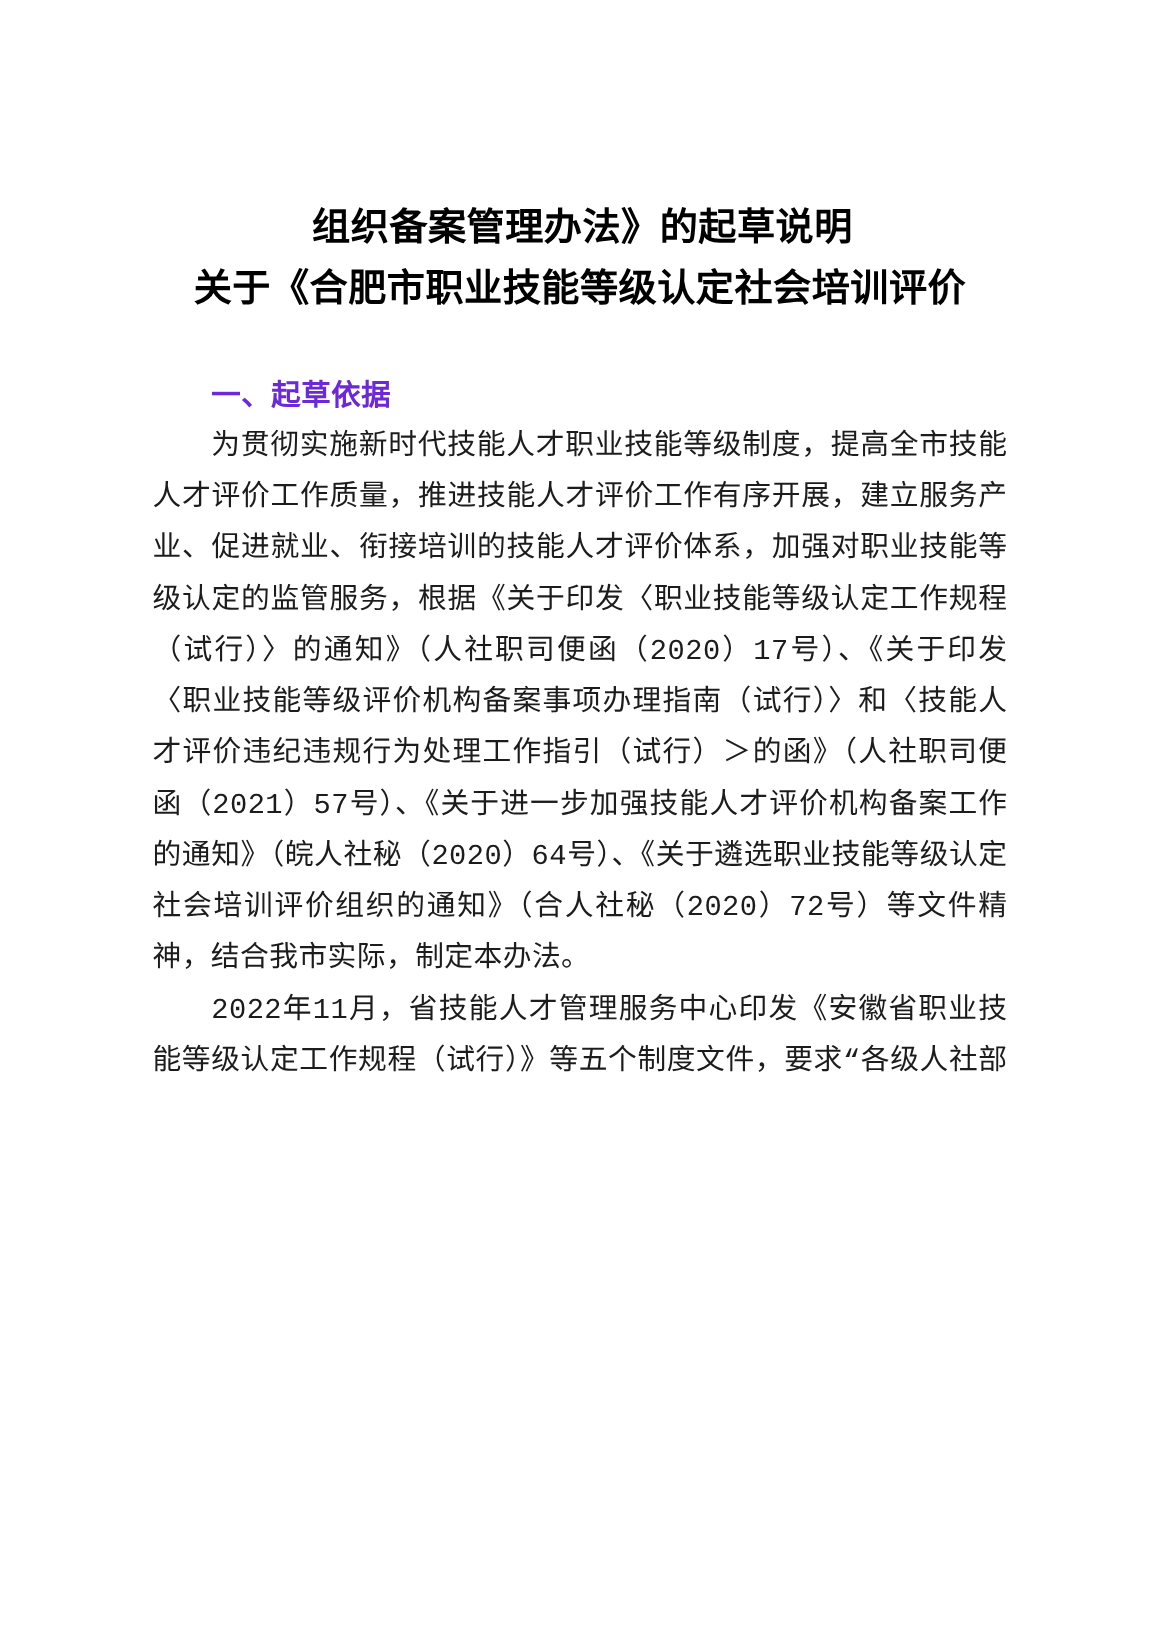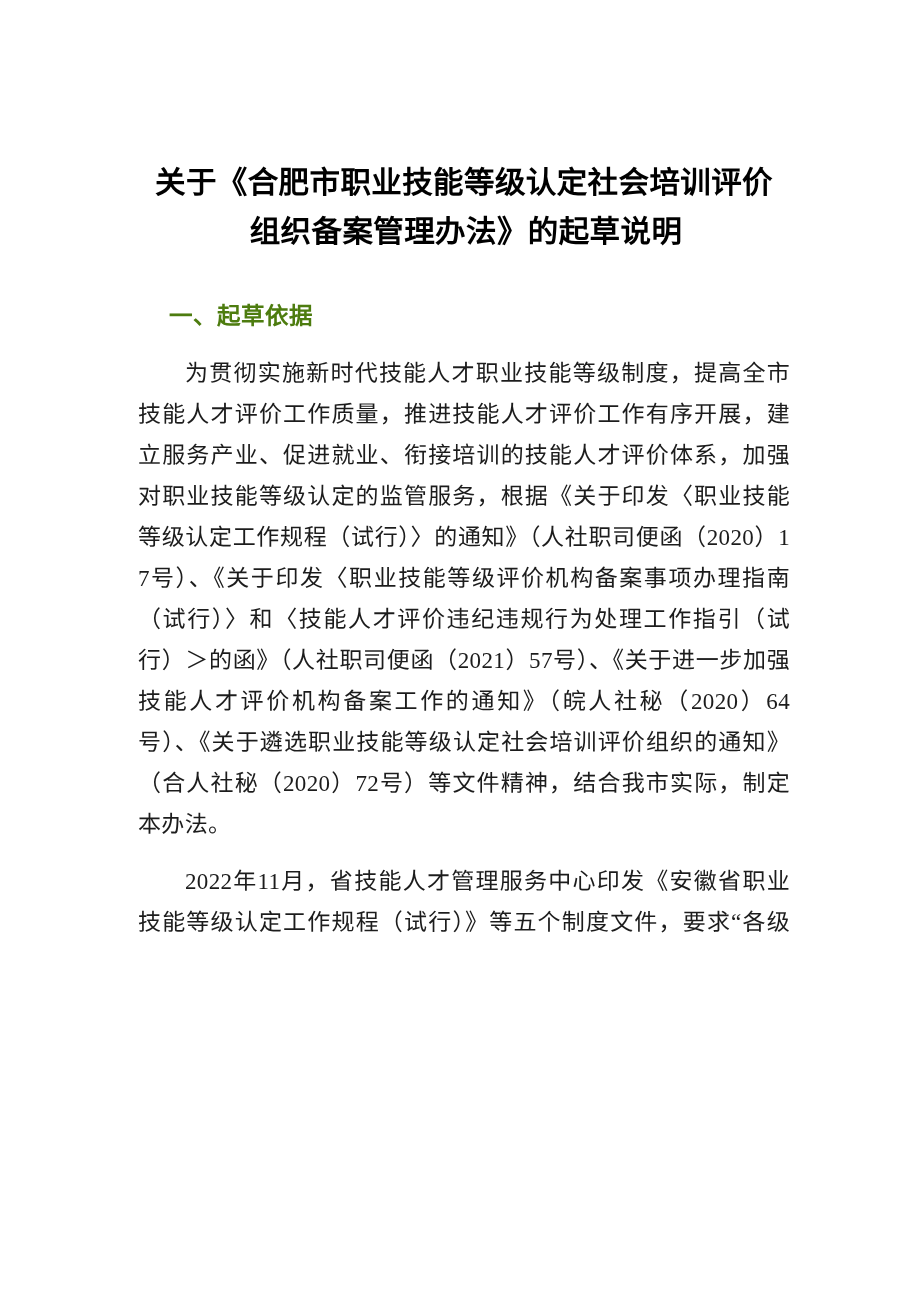--- a/index.html
+++ b/index.html
@@ -43,33 +43,33 @@
   }
   .doc-title .tline { display: block; white-space: nowrap; }
   .doc-title .tline2 { padding-left: 4px; }
 
   
   .section-heading {
     font-family: "Liberation Sans", "DejaVu Sans", sans-serif;
     font-weight: bold;
     font-size: 23.5px;
     line-height: 41px;
-    color: #4d7c0f;
+    color: #6d28d9;
     text-indent: 47px;
     letter-spacing: 0.5px;
     margin: 0;
   }
 
   
   .para {
-    font-family: Liberation Serif, serif;
+    font-family: Liberation Mono, monospace;
     font-size: 23px;
     line-height: 41px;
     color: #1c1c1c;
-    margin: 16px;
+    margin: 0;
     text-align: justify;
     text-justify: inter-character;
     text-indent: 47px;
     letter-spacing: 0.35px;
     word-break: break-all;
   }
 
   
   .gap-heading-1 { height: 40px; }
   .gap-after-p1  { height: 0px; }
@@ -78,22 +78,22 @@
   
   .clip-bottom { max-height: 82px; overflow: hidden; }
 </style>
 </head>
 <body>
 
 <div class="page">
   <div class="content">
 
     <h1 class="doc-title">
+      <span class="tline tline2">组织备案管理办法》的起草说明</span>
       <span class="tline tline1">关于《合肥市职业技能等级认定社会培训评价</span>
-      <span class="tline tline2">组织备案管理办法》的起草说明</span>
     </h1>
 
     <div class="gap-heading-1"></div>
 
     <h2 class="section-heading">一、起草依据</h2>
 
     <p class="para">为贯彻实施新时代技能人才职业技能等级制度，提高全市技能人才评价工作质量，推进技能人才评价工作有序开展，建立服务产业、促进就业、衔接培训的技能人才评价体系，加强对职业技能等级认定的监管服务，根据《关于印发〈职业技能等级认定工作规程（试行）〉的通知》（人社职司便函（2020）17号）、《关于印发〈职业技能等级评价机构备案事项办理指南（试行）〉和〈技能人才评价违纪违规行为处理工作指引（试行）＞的函》（人社职司便函（2021）57号）、《关于进一步加强技能人才评价机构备案工作的通知》（皖人社秘（2020）64号）、《关于遴选职业技能等级认定社会培训评价组织的通知》（合人社秘（2020）72号）等文件精神，结合我市实际，制定本办法。</p>
 
     <div class="gap-after-p1"></div>
 

